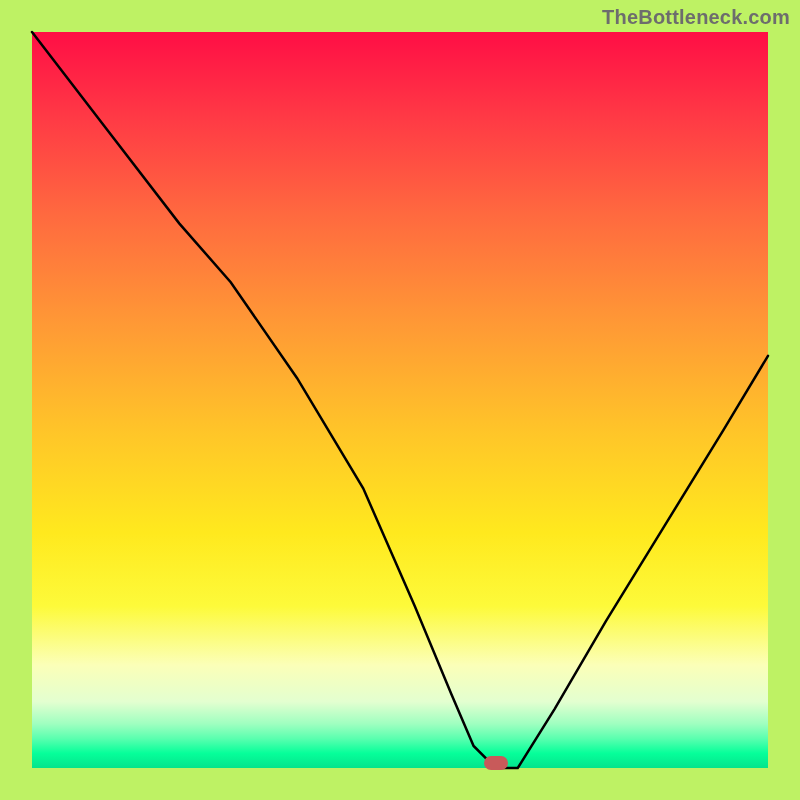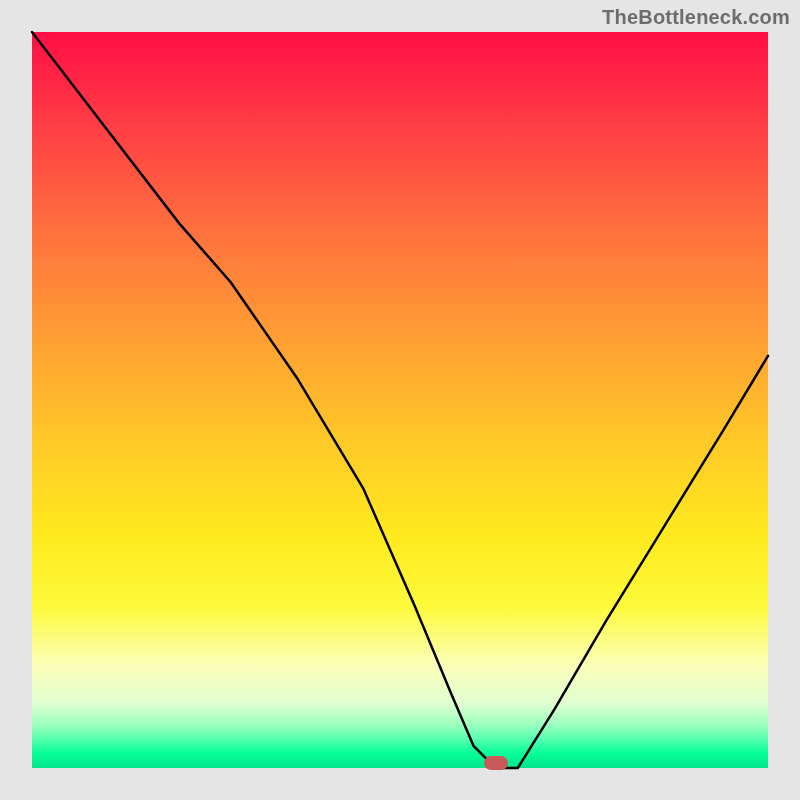--- a/index.html
+++ b/index.html
@@ -7,21 +7,21 @@
     padding: 0;
     width: 800px;
     height: 800px;
     background: #000;
     overflow: hidden;
   }
   .frame {
     position: relative;
     width: 800px;
     height: 800px;
-    background: #e5e5e5;
+    background: #bef264;
   }
   .plot-area {
     position: absolute;
     left: 32px;
     top: 32px;
     width: 736px;
     height: 736px;
     background: linear-gradient(
       to bottom,
       #ff0e45 0%,

